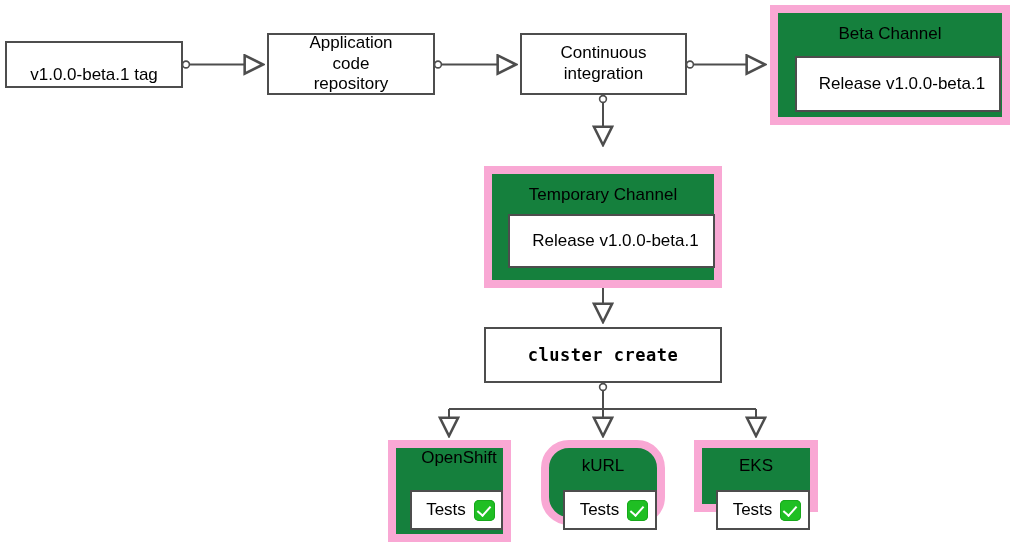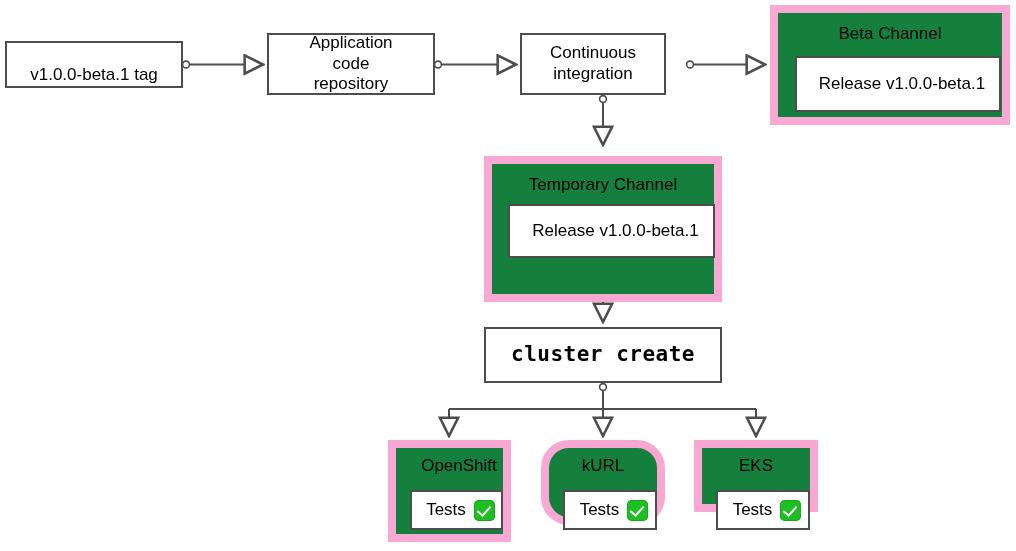--- a/index.html
+++ b/index.html
@@ -35,21 +35,21 @@
     align-items: center;
     justify-content: center;
     text-align: center;
     color: #000000;
     font-size: 17px;
     line-height: 1.22;
   }
   .node.mono {
     font-family: "DejaVu Sans Mono", "Liberation Mono", monospace;
     font-weight: bold;
-    font-size: 21px;
+    font-size: 17px;
     letter-spacing: 0.5px;
   }
   .container-node {
     position: absolute;
     box-sizing: border-box;
     border: 8px solid #f9a8d4;
     background: #15803d;
   }
   .container-title {
     position: absolute;
@@ -134,44 +134,44 @@
   </svg>
 
   <div class="node" style="left:5px; top:41px; width:178px; height:47px;align-items:flex-end;">
     <span>v1.0.0-beta.1 tag</span>
   </div>
 
   <div class="node" style="left:267px; top:33px; width:168px; height:62px; padding:0 24px;">
     <span>Application code repository</span>
   </div>
 
-  <div class="node" style="left:520px; top:33px; width:146px; height:62px; padding:0 12px;">
+  <div class="node" style="left:520px; top:33px; width:167px; height:62px; padding:0 12px;">
     <span>Continuous integration</span>
   </div>
 
   <div class="container-node" style="left:770px; top:5px; width:240px; height:120px;">
     <div class="container-title" style="top:11px;">Beta Channel</div>
     <div class="inner-node" style="left:17px; top:43px; width:206px; height:56px;">
       <span>Release v1.0.0-beta.1</span>
     </div>
   </div>
 
-  <div class="container-node" style="left:484px; top:156px; width:238px; height:146px;">
+  <div class="container-node" style="left:484px; top:166px; width:238px; height:122px;">
     <div class="container-title" style="top:11px;">Temporary Channel</div>
     <div class="inner-node" style="left:16px; top:40px; width:207px; height:54px;">
       <span>Release v1.0.0-beta.1</span>
     </div>
   </div>
 
   <div class="node mono" style="left:484px; top:327px; width:238px; height:56px;">
     <span>cluster create</span>
   </div>
 
   <div class="container-node" style="left:388px; top:440px; width:123px; height:102px;">
-    <div class="container-title" style="top:8px;padding-left:19px;">OpenShift</div>
+    <div class="container-title" style="top:0;padding-left:19px;">OpenShift</div>
     <div class="inner-node" style="left:14px; top:42px; width:93px; height:40px;">
       <span>Tests</span>
       <span class="check-icon"></span>
     </div>
   </div>
 
   <div class="container-node" style="left:541px; top:440px; width:124px; height:85px;border-radius:28px;">
     <div class="container-title" style="top:8px;">kURL</div>
     <div class="inner-node" style="left:14px; top:42px; width:94px; height:40px;">
       <span>Tests</span>

